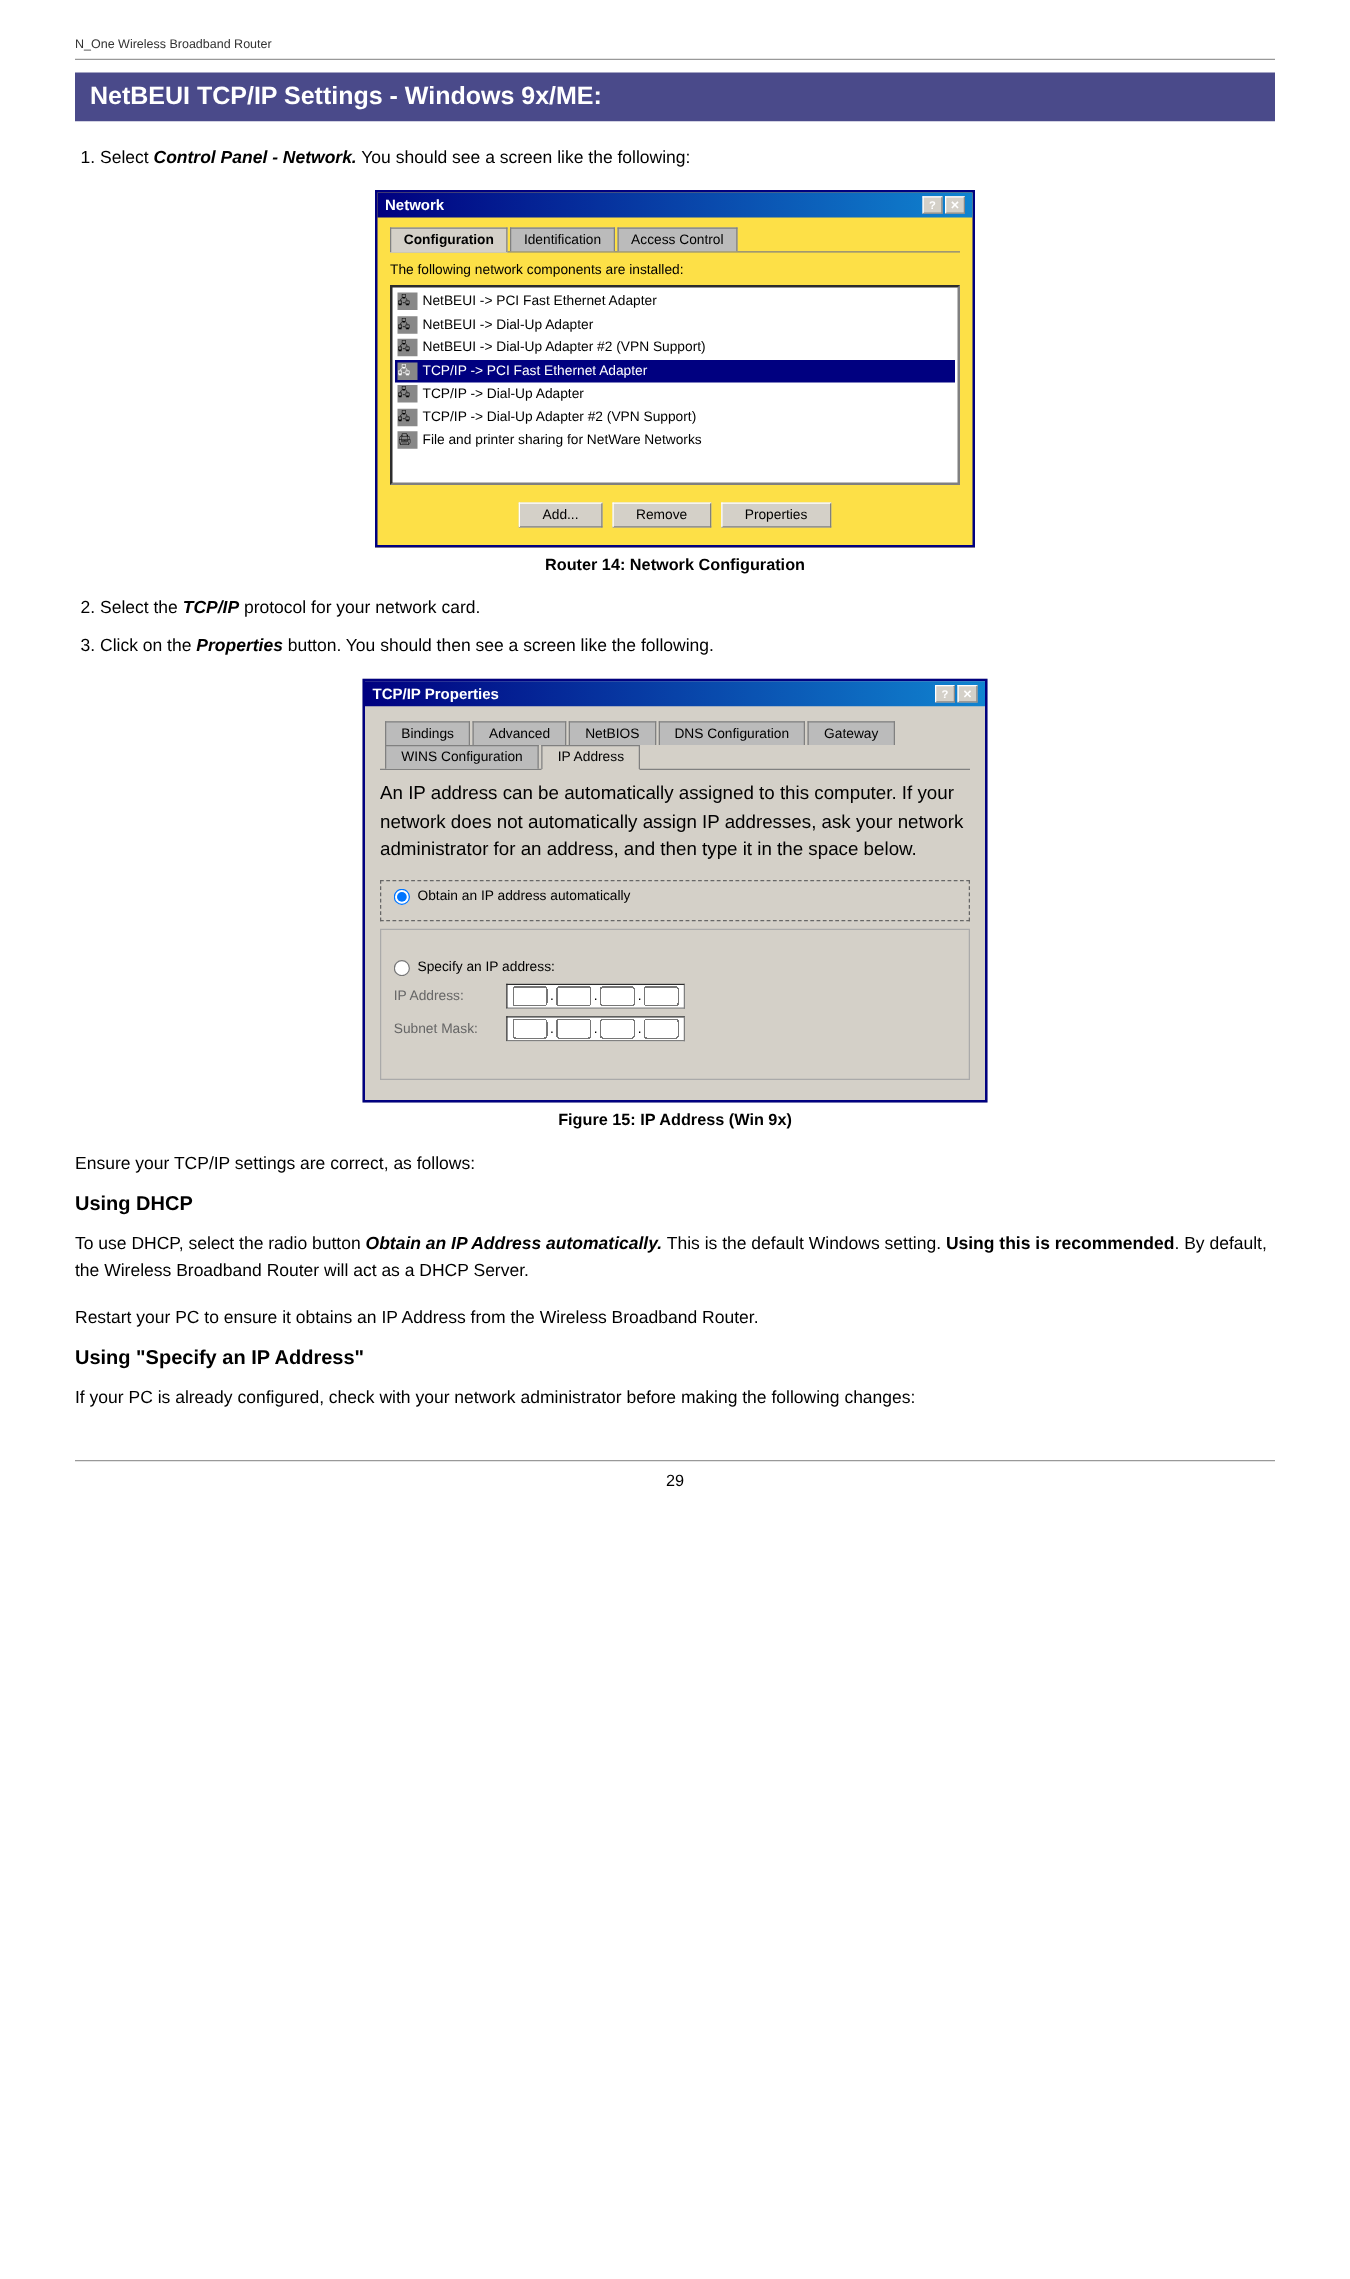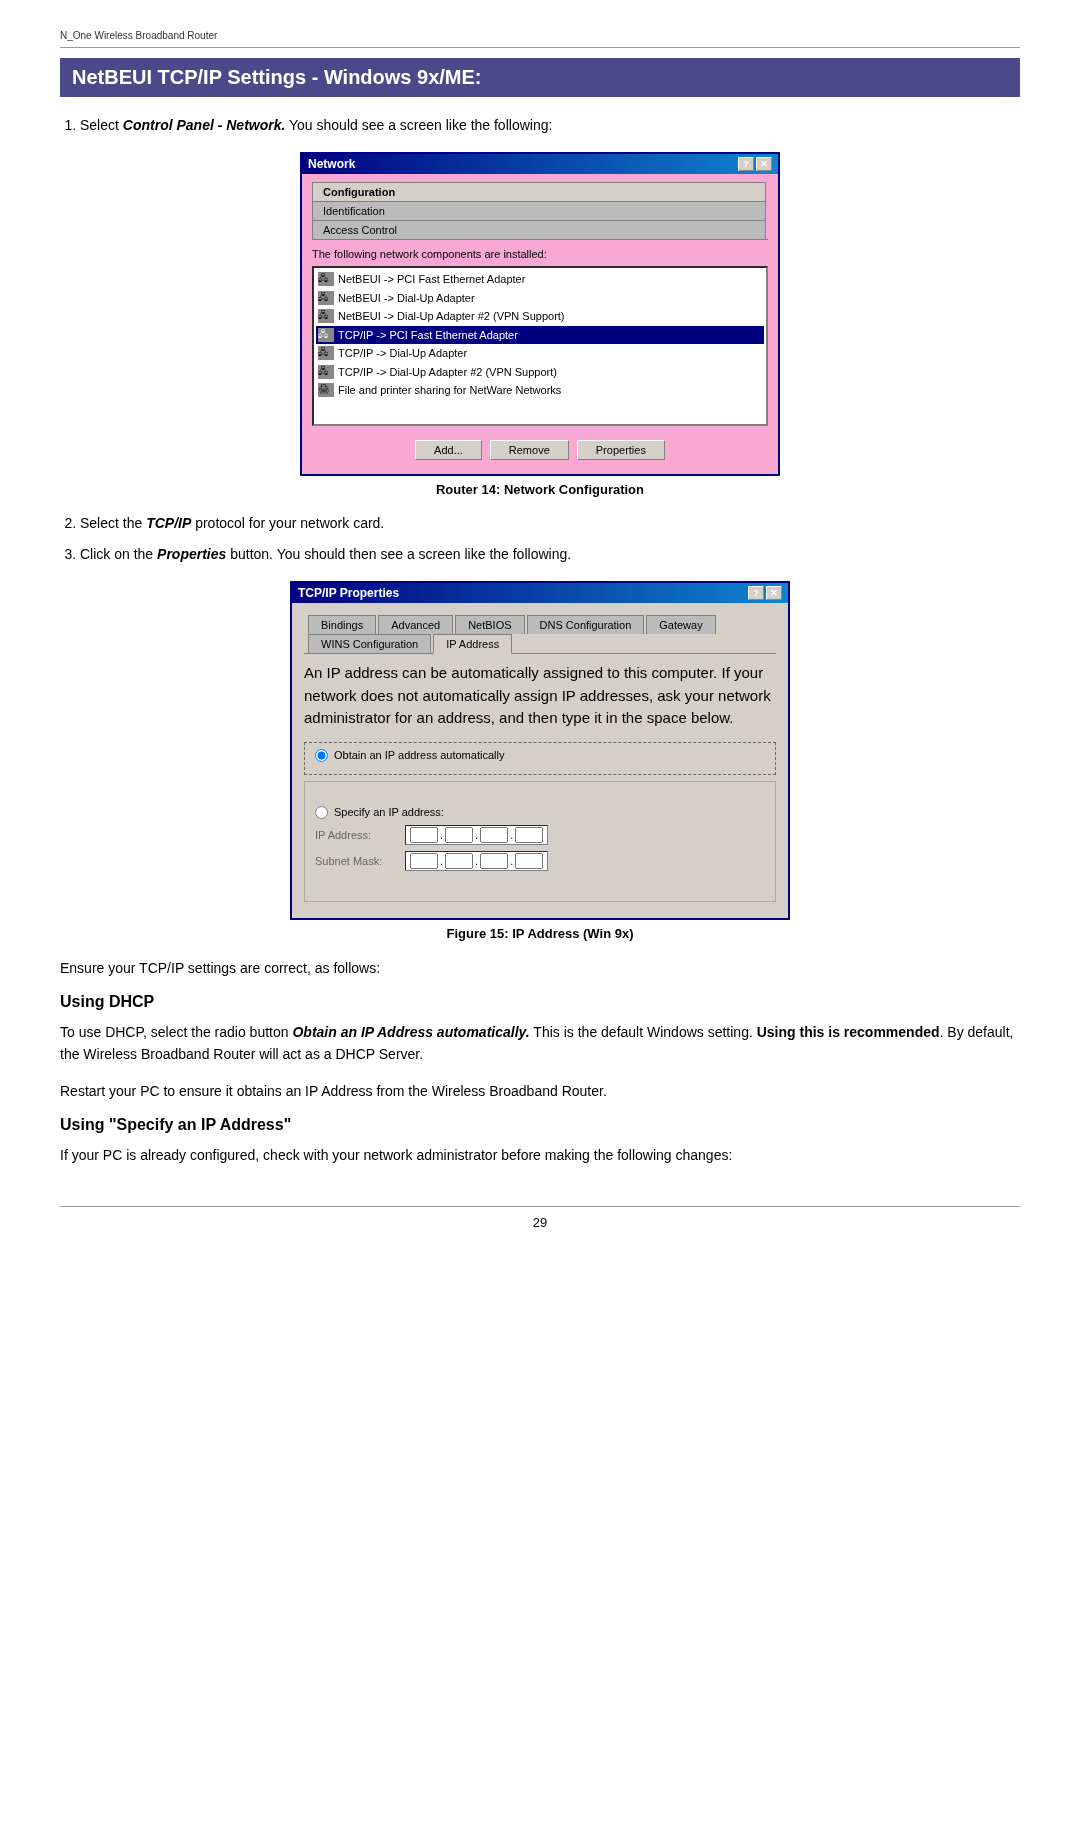--- a/index.html
+++ b/index.html
@@ -43,21 +43,21 @@
     }
     .figure-caption {
       font-size: 13px;
       margin-top: 6px;
       font-weight: bold;
     }
     
     .win-dialog {
       display: inline-block;
       border: 2px solid #000080;
-      background: #f9a8d4;
+      background: #fde047;
       width: 480px;
       text-align: left;
       font-size: 12px;
       font-family: 'Arial', sans-serif;
     }
     .win-titlebar {
       background: linear-gradient(to right, #000080, #1084d0);
       color: #fff;
       font-weight: bold;
       font-size: 12px;
@@ -83,21 +83,20 @@
       justify-content: center;
       cursor: pointer;
     }
     .win-dialog-body {
       padding: 8px 10px;
     }
     .win-tabs {
       display: flex;
       border-bottom: 1px solid #808080;
       margin-bottom: 8px;
-      flex-direction: column;
     }
     .win-tab {
       padding: 3px 10px;
       border: 1px solid #808080;
       border-bottom: none;
       background: #bbb;
       font-size: 11px;
       margin-right: 2px;
       cursor: pointer;
     }

